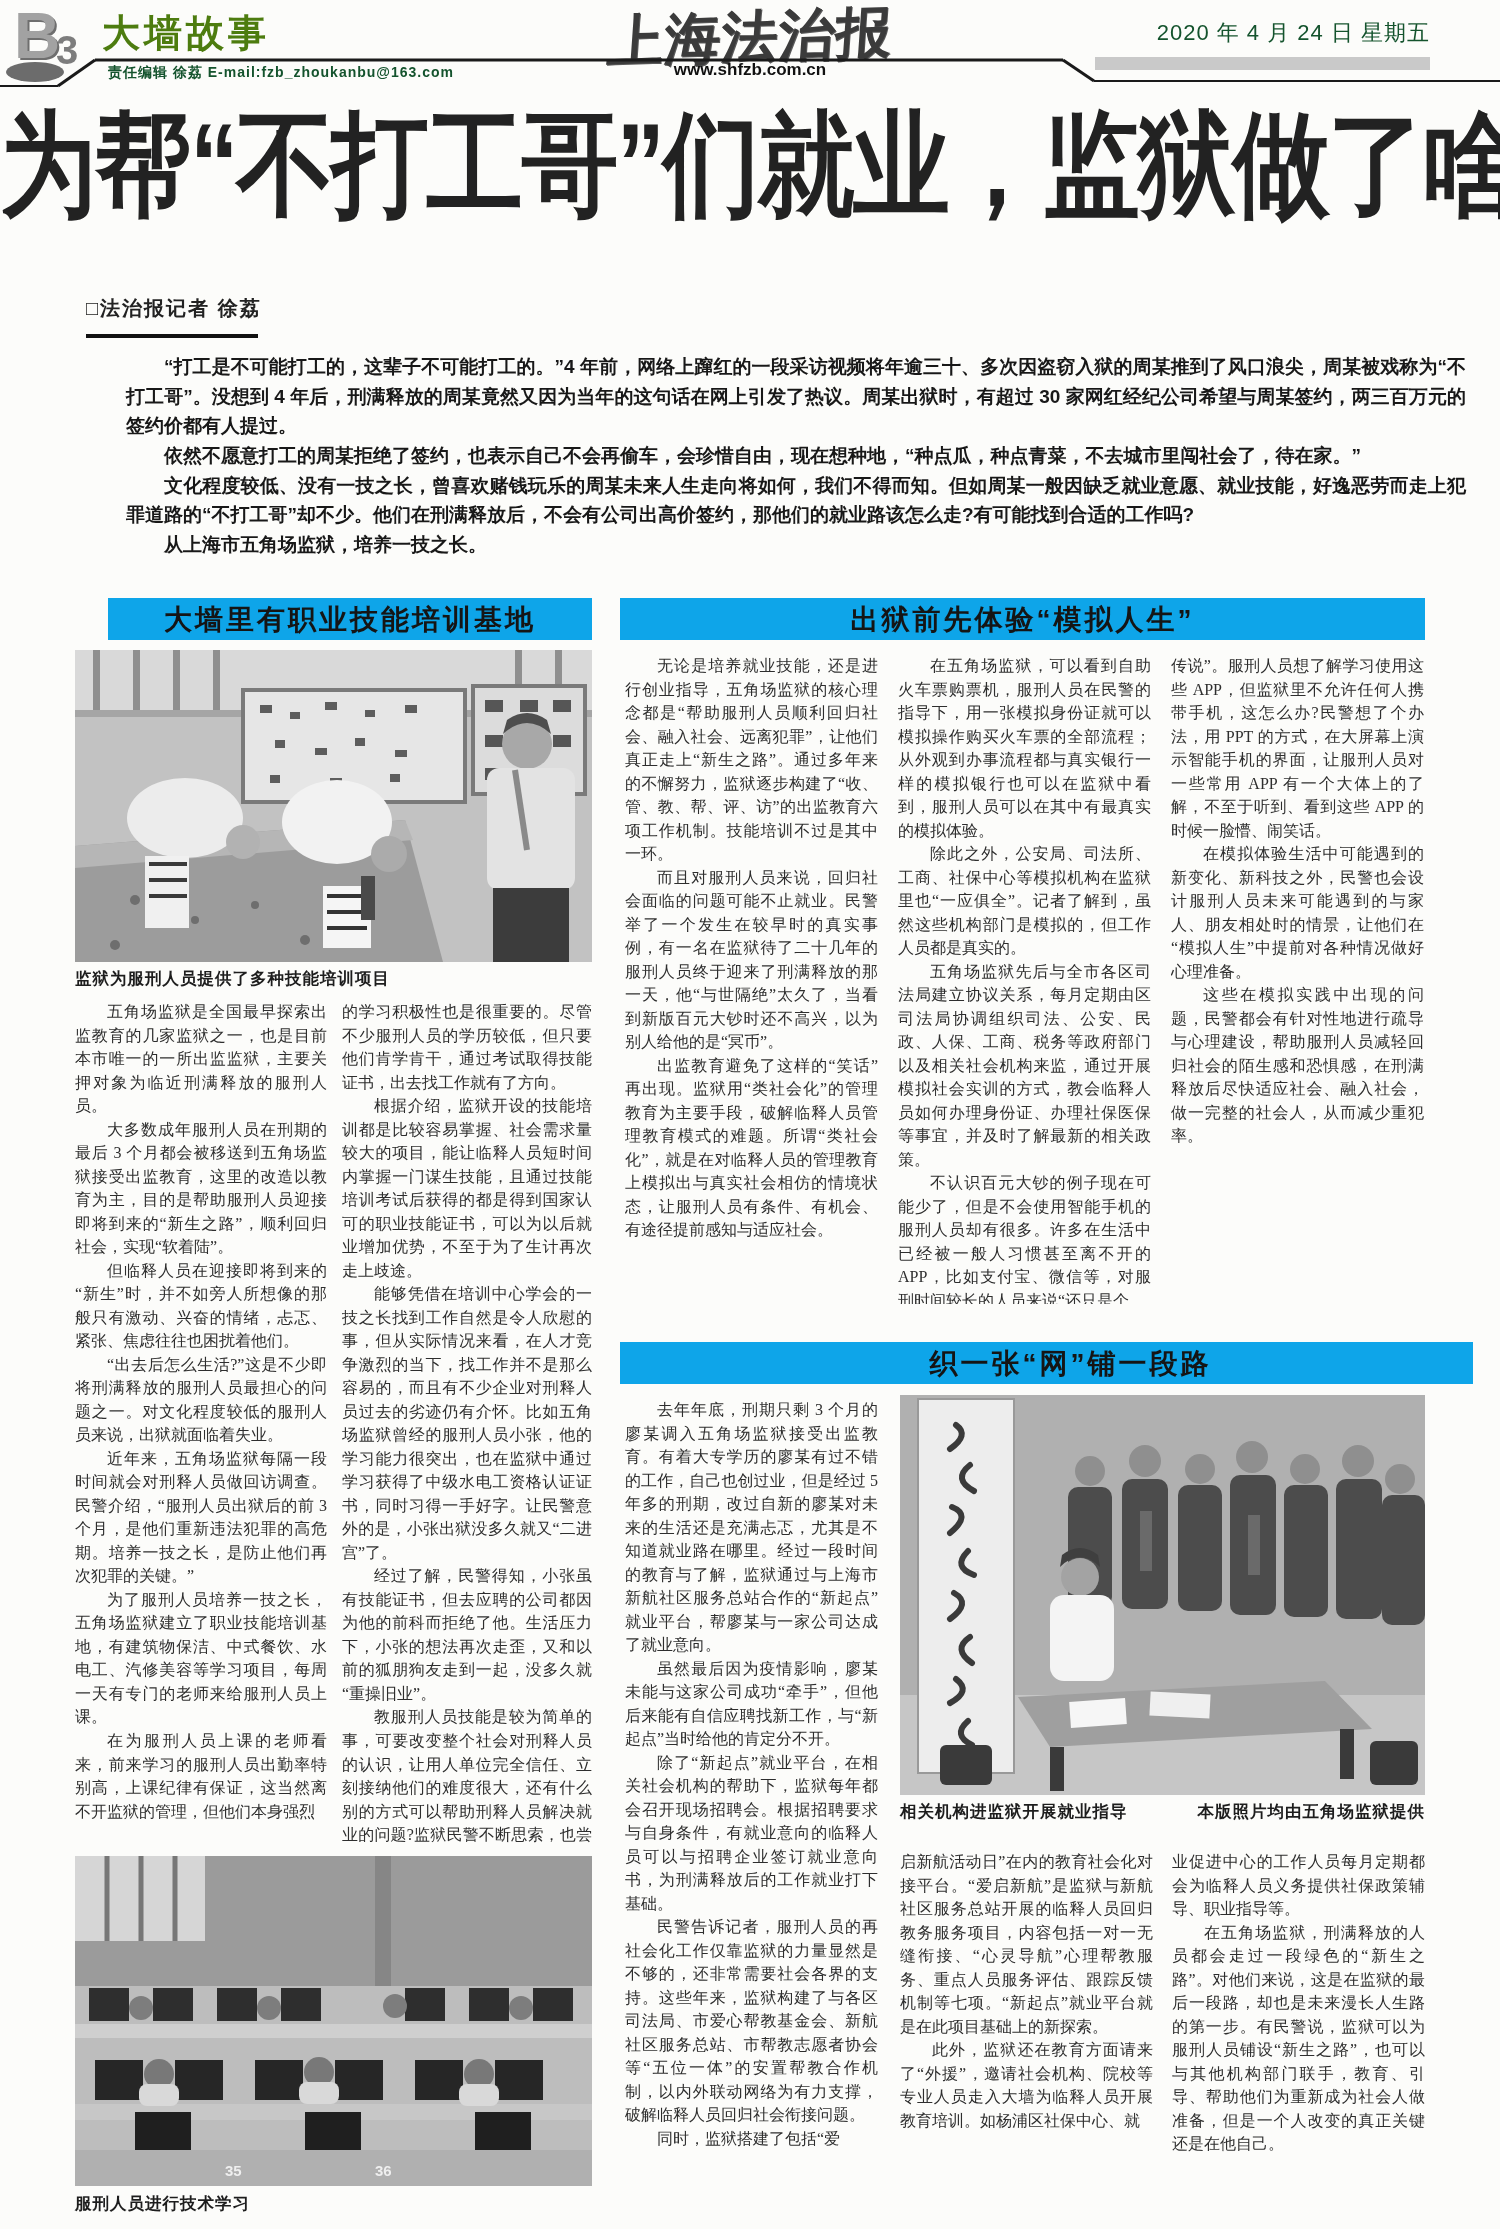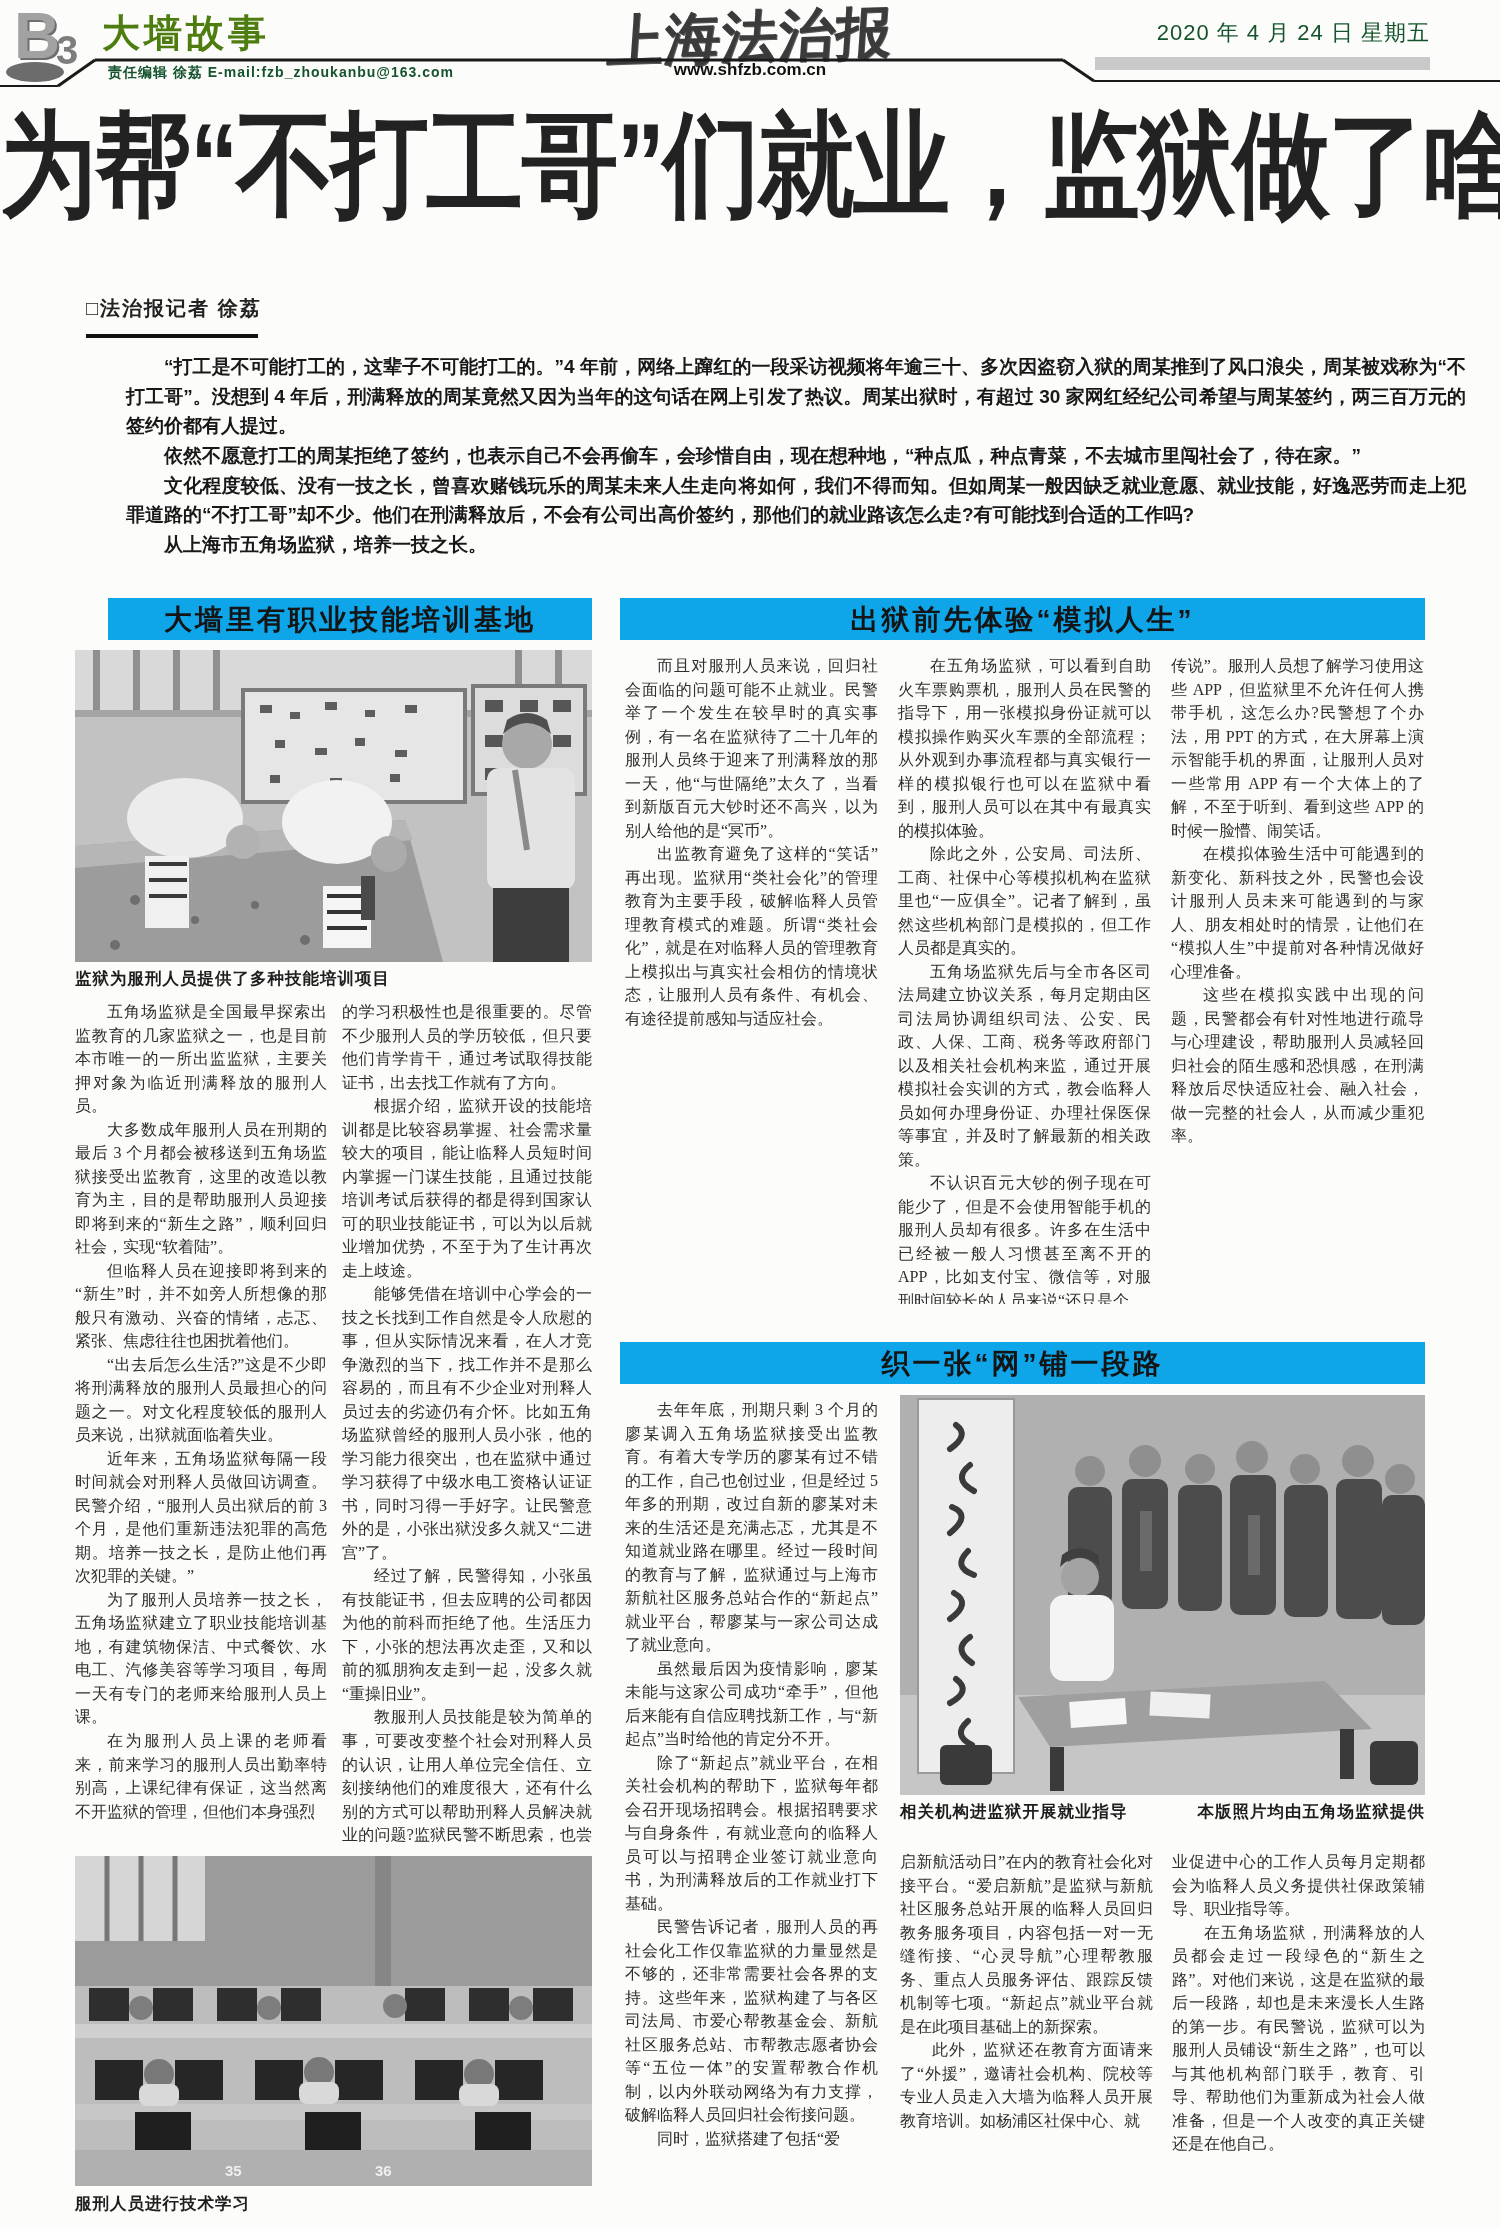--- a/index.html
+++ b/index.html
@@ -30,21 +30,21 @@
   .byline-bar{left:86px;top:334px;width:172px;height:4px;background:#111;}
   .intro{left:86px;top:352px;width:1340px;margin-left:40px;}
   .intro p{font-size:19px;line-height:1.56;font-weight:600;margin:0;text-indent:2em;
     text-align:justify;color:#181818;}
 
   
   .titlebar{height:42px;background:#0ea5e9;text-align:center;font-size:28px;font-weight:900;
     letter-spacing:3px;line-height:44px;color:#151515;}
   .tb1{left:108px;top:598px;width:484px;}
   .tb2{left:620px;top:598px;width:805px;}
-  .tb3{left:620px;top:1342px;width:805px;}
+  .tb3{left:620px;top:1342px;width:805px;padding-left:48px;}
 
   
   .textcol{position:absolute;overflow:hidden;}
   .textcol p{font-size:16px;line-height:1.47;margin:0;text-indent:2em;text-align:justify;
     color:#2e2e2e;font-family:"Liberation Serif","DejaVu Serif",serif;}
   .textcol p.noind{text-indent:0;}
 
   
   .photo{position:absolute;display:block;background:#bdbdbd;}
   .caption{font-size:16.5px;font-weight:bold;color:#1d1d1d;letter-spacing:1px;}
@@ -233,20 +233,21 @@
       </g>
     <rect x="0" y="294" width="517" height="36" fill="#b0b0b0"></rect>
     <text x="150" y="320" font-size="15" font-weight="bold" fill="#efefef">35</text>
     <text x="300" y="320" font-size="15" font-weight="bold" fill="#efefef">36</text>
   </g>
 </svg>
 <div class="abs caption" style="left:75px;top:2193px;width:517px;">服刑人员进行技术学习</div>
 
 <div class="abs titlebar tb2">出狱前先体验“模拟人生”</div>
 <div class="textcol" style="left:625px;top:654px;width:253px;height:650px;">
+    <p>无论是培养就业技能，还是进行创业指导，五角场监狱的核心理念都是“帮助服刑人员顺利回归社会、融入社会、远离犯罪”，让他们真正走上“新生之路”。通过多年来的不懈努力，监狱逐步构建了“收、管、教、帮、评、访”的出监教育六项工作机制。技能培训不过是其中一环。</p>
     <p>而且对服刑人员来说，回归社会面临的问题可能不止就业。民警举了一个发生在较早时的真实事例，有一名在监狱待了二十几年的服刑人员终于迎来了刑满释放的那一天，他“与世隔绝”太久了，当看到新版百元大钞时还不高兴，以为别人给他的是“冥币”。</p>
     <p>出监教育避免了这样的“笑话”再出现。监狱用“类社会化”的管理教育为主要手段，破解临释人员管理教育模式的难题。所谓“类社会化”，就是在对临释人员的管理教育上模拟出与真实社会相仿的情境状态，让服刑人员有条件、有机会、有途径提前感知与适应社会。</p>
   </div>
 <div class="textcol" style="left:898px;top:654px;width:253px;height:650px;">
     <p>在五角场监狱，可以看到自助火车票购票机，服刑人员在民警的指导下，用一张模拟身份证就可以模拟操作购买火车票的全部流程；从外观到办事流程都与真实银行一样的模拟银行也可以在监狱中看到，服刑人员可以在其中有最真实的模拟体验。</p>
     <p>除此之外，公安局、司法所、工商、社保中心等模拟机构在监狱里也“一应俱全”。记者了解到，虽然这些机构部门是模拟的，但工作人员都是真实的。</p>
     <p>五角场监狱先后与全市各区司法局建立协议关系，每月定期由区司法局协调组织司法、公安、民政、人保、工商、税务等政府部门以及相关社会机构来监，通过开展模拟社会实训的方式，教会临释人员如何办理身份证、办理社保医保等事宜，并及时了解最新的相关政策。</p>
     <p>不认识百元大钞的例子现在可能少了，但是不会使用智能手机的服刑人员却有很多。许多在生活中已经被一般人习惯甚至离不开的 APP，比如支付宝、微信等，对服刑时间较长的人员来说“还只是个</p>
   </div>
 <div class="textcol" style="left:1171px;top:654px;width:253px;height:650px;">

